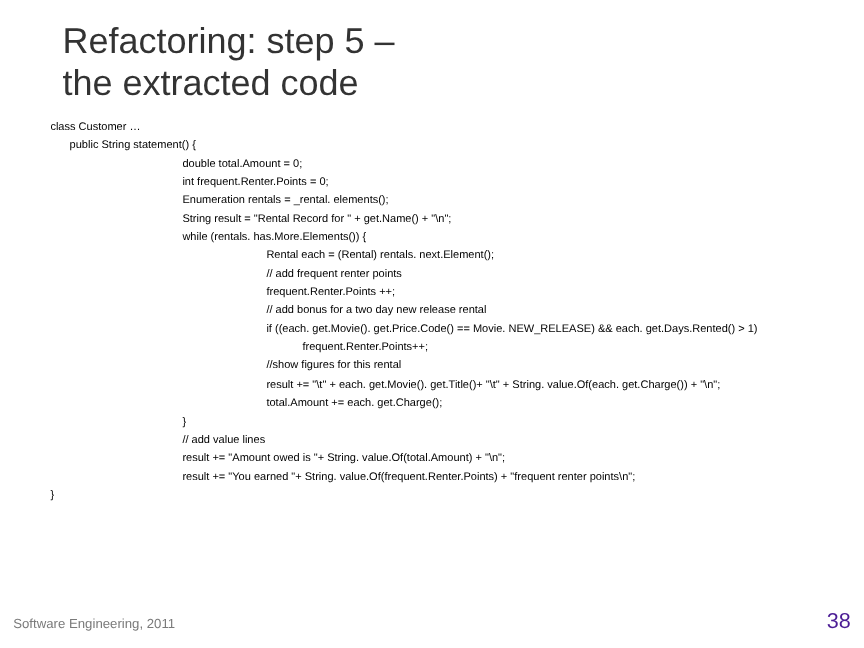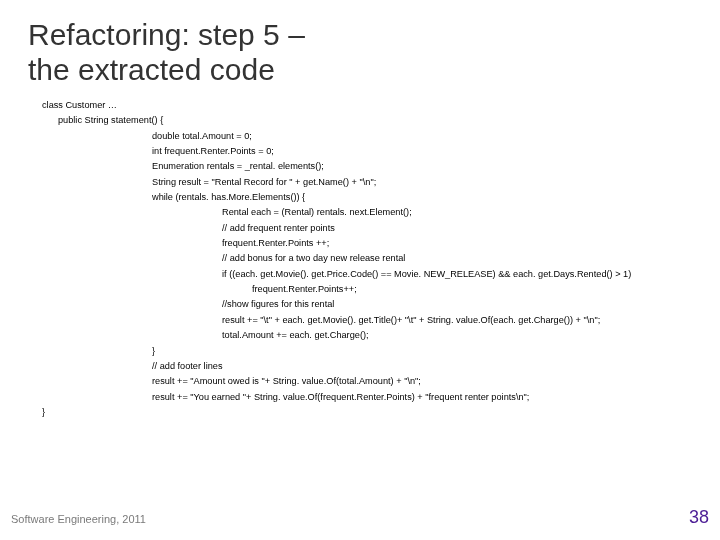--- a/index.html
+++ b/index.html
@@ -1,18 +1,18 @@
 <!DOCTYPE html>
 <html><head>
 <meta charset="utf-8">
 <style>
   * { margin: 0; padding: 0; box-sizing: border-box; }
   html, body { width: 720px; height: 540px; background: #fff; font-family: Arial, Helvetica, sans-serif; color: #222; }
   .slide { position: relative; width: 720px; height: 540px; padding: 18px 28px 0 28px; }
-  .title { font-size: 30px; font-weight: 400; line-height: 1.15; color: #333; margin-bottom: 12px; }
+  .title { font-size: 30px; font-weight: 400; line-height: 1.15; color: #333; margin-left: 24px; margin-bottom: 12px; }
   .code-block { font-size: 9.2px; line-height: 1.45; color: #000; margin-left: 14px; }
   .ind0 { margin-left: 0; }
   .ind1 { margin-left: 0; padding-left: 16px; }
   .ind2 { margin-left: 110px; }
   .ind3 { margin-left: 180px; }
   .ind4 { margin-left: 210px; }
   .code-line { white-space: nowrap; margin-bottom: 2px; }
   .footer { position: absolute; bottom: 12px; left: 0; width: 720px; padding: 0 11px; display: flex; justify-content: space-between; align-items: baseline; color: #7a7a7a; font-size: 11px; }
   .footer .center { position: absolute; left: 50%; transform: translateX(-50%); margin-top: 32px; }
   .footer .right { font-size: 18px; color: #4c1d95; }
@@ -38,21 +38,21 @@
     <div class="code-line ind3">Rental each = (Rental) rentals. next.Element();</div>
     <div class="code-line ind3">// add frequent renter points</div>
     <div class="code-line ind3">frequent.Renter.Points ++;</div>
     <div class="code-line ind3">// add bonus for a two day new release rental</div>
     <div class="code-line ind3">if ((each. get.Movie(). get.Price.Code() == Movie. NEW_RELEASE) &amp;&amp;   each. get.Days.Rented() &gt; 1)</div>
     <div class="code-line ind4">frequent.Renter.Points++;</div>
     <div class="code-line ind3">//show figures for this rental</div>
     <div class="code-line ind3">result += "\t" + each. get.Movie(). get.Title()+ "\t" + String. value.Of(each. get.Charge()) + "\n";</div>
     <div class="code-line ind3">total.Amount += each. get.Charge();</div>
     <div class="code-line ind2">}</div>
-    <div class="code-line ind2">// add footer lines</div>
+    <div class="code-line ind2">// add value lines</div>
     <div class="code-line ind2">result += "Amount owed is "+ String. value.Of(total.Amount) + "\n";</div>
     <div class="code-line ind2">result += "You earned "+ String. value.Of(frequent.Renter.Points) + "frequent renter points\n";</div>
     <div class="code-line ind0">}</div>
   </div>
 
   <div class="footer">
     <span>Software Engineering, 2011</span>
     <span class="center">Refactoring</span>
     <span class="right">38</span>
   </div>

